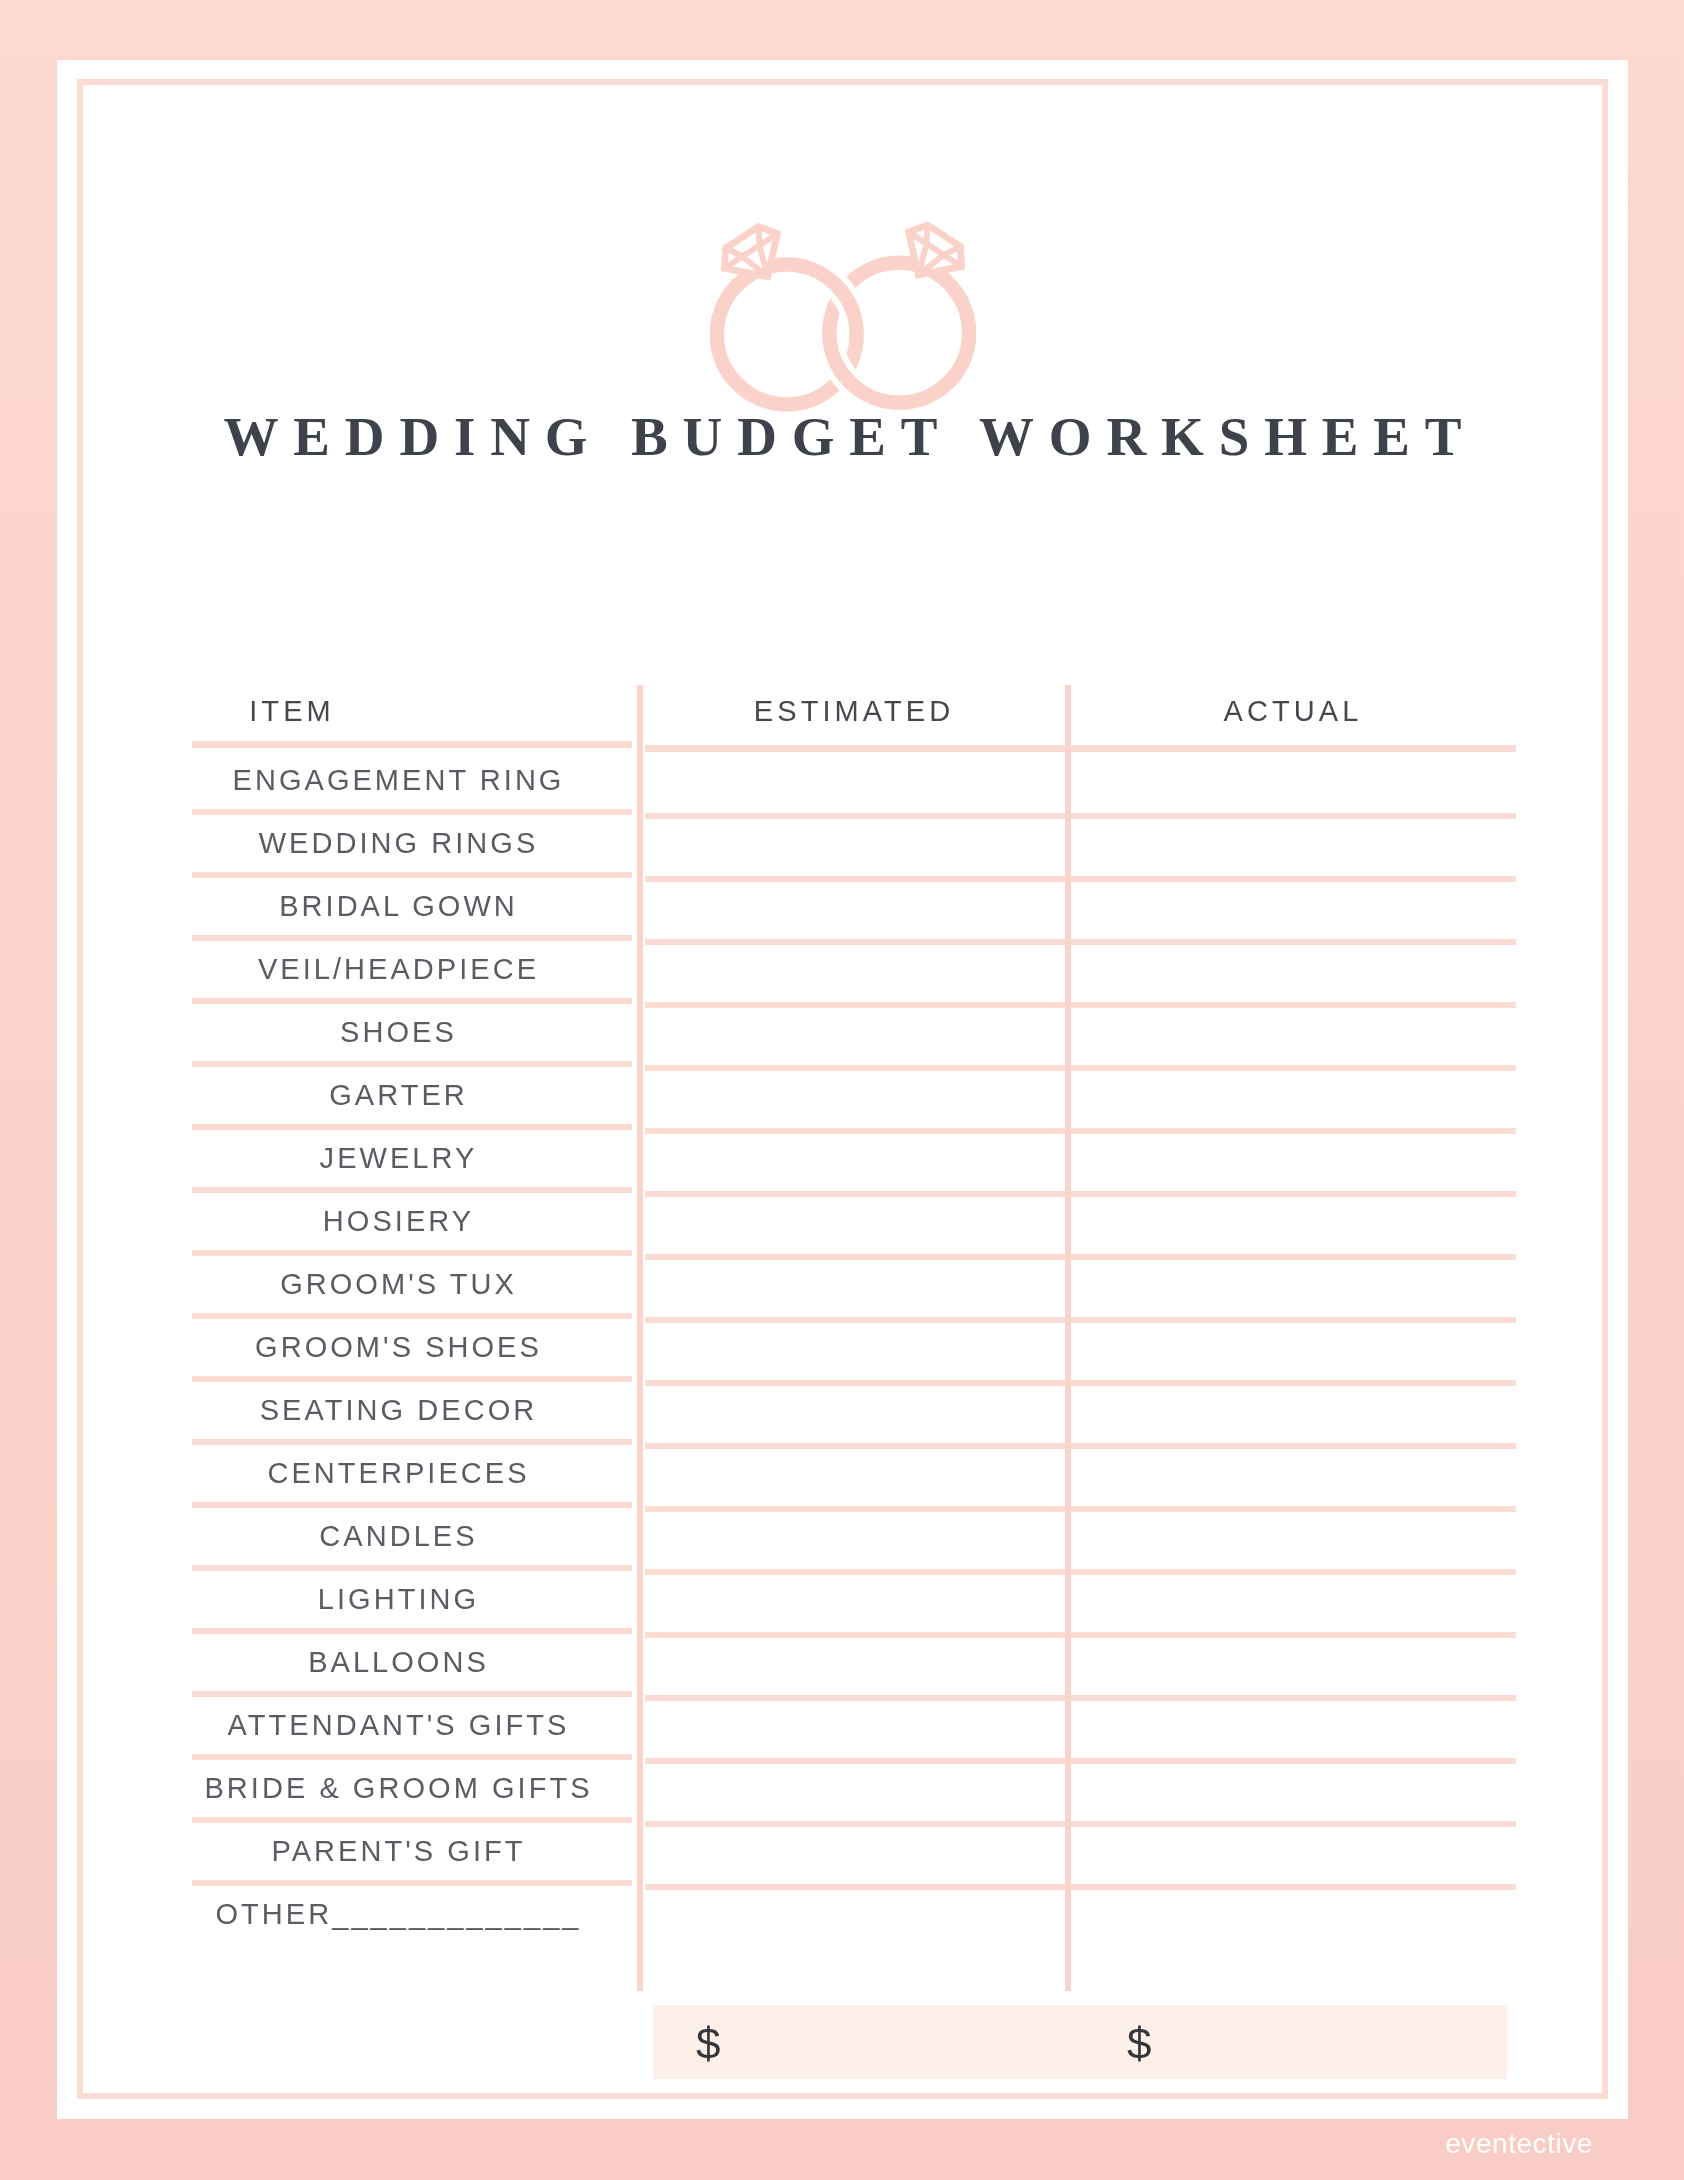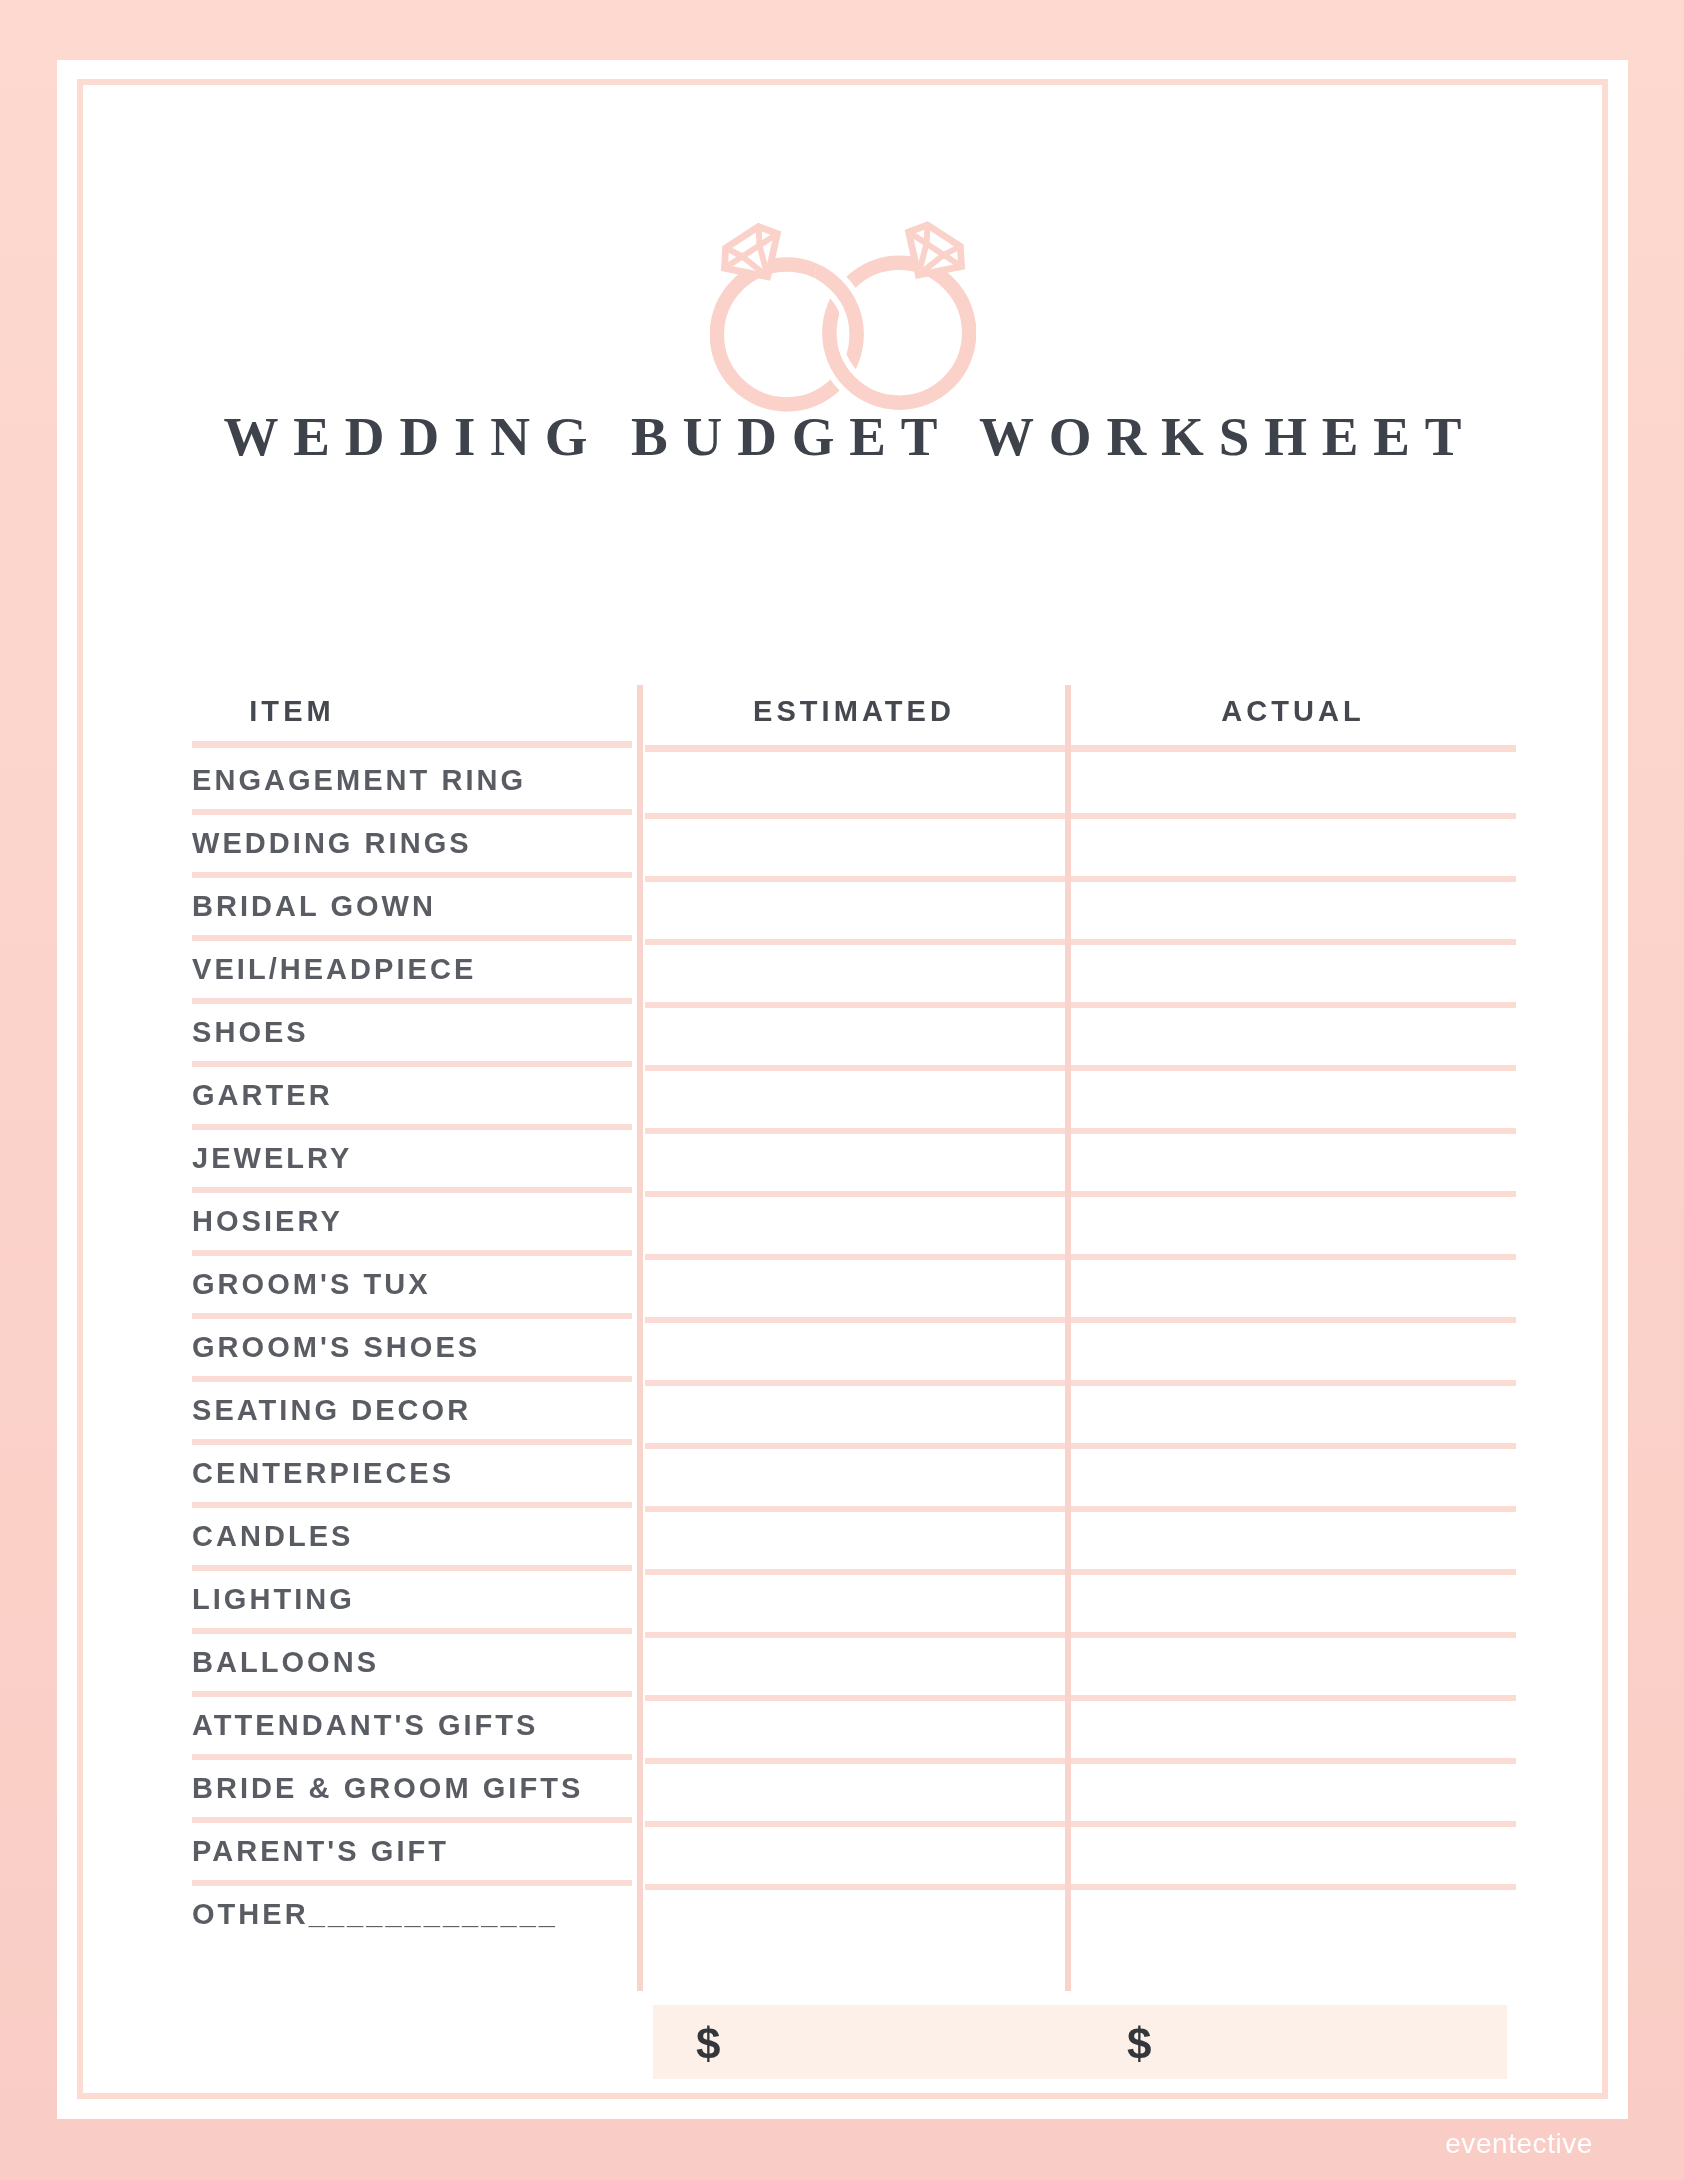--- a/index.html
+++ b/index.html
@@ -41,21 +41,21 @@
     line-height: 60px;
     letter-spacing: 0.27em;
     text-indent: 0.27em;
     color: #3e424a;
     white-space: nowrap;
   }
   
   .table {
     position: absolute;
     left: 192px; top: 681px;
-    width: 1325px; height: 1405px; font-weight: bold;
+    width: 1325px; height: 1405px;
   }
   .col-header {
     position: absolute;
     top: 12.8px;
     transform: translateX(-50%);
     font-size: 29px;
     line-height: 34px;
     letter-spacing: 0.14em;
     color: #45484e;
     white-space: nowrap;
@@ -73,21 +73,21 @@
     left: 0; top: 68px; width: 1325px;
   }
   .row { position: relative; height: 63px; }
   .item-label {
     position: absolute;
     left: 0; top: 0;
     width: 445px; height: 63px;
     line-height: 63px;
     box-sizing: border-box;
     padding-right: 32px;
-    text-align: left;
+    text-align: center;
     font-size: 29px;
     letter-spacing: 0.105em;
     color: #595c62;
     white-space: nowrap;
   }
   .cell { position: absolute; top: 0; height: 63px; }
   .cell-est { left: 453px; width: 420px; }
   .cell-act { left: 879px; width: 445px; }
   .line-left  { position: absolute; bottom: -2.6px; left: 0;     width: 440px;  height: 6px; background: #fbdcd4; }
   .line-right { position: absolute; bottom: -6.8px; left: 453px; width: 871px; height: 6px; background: #fbdcd4; }

